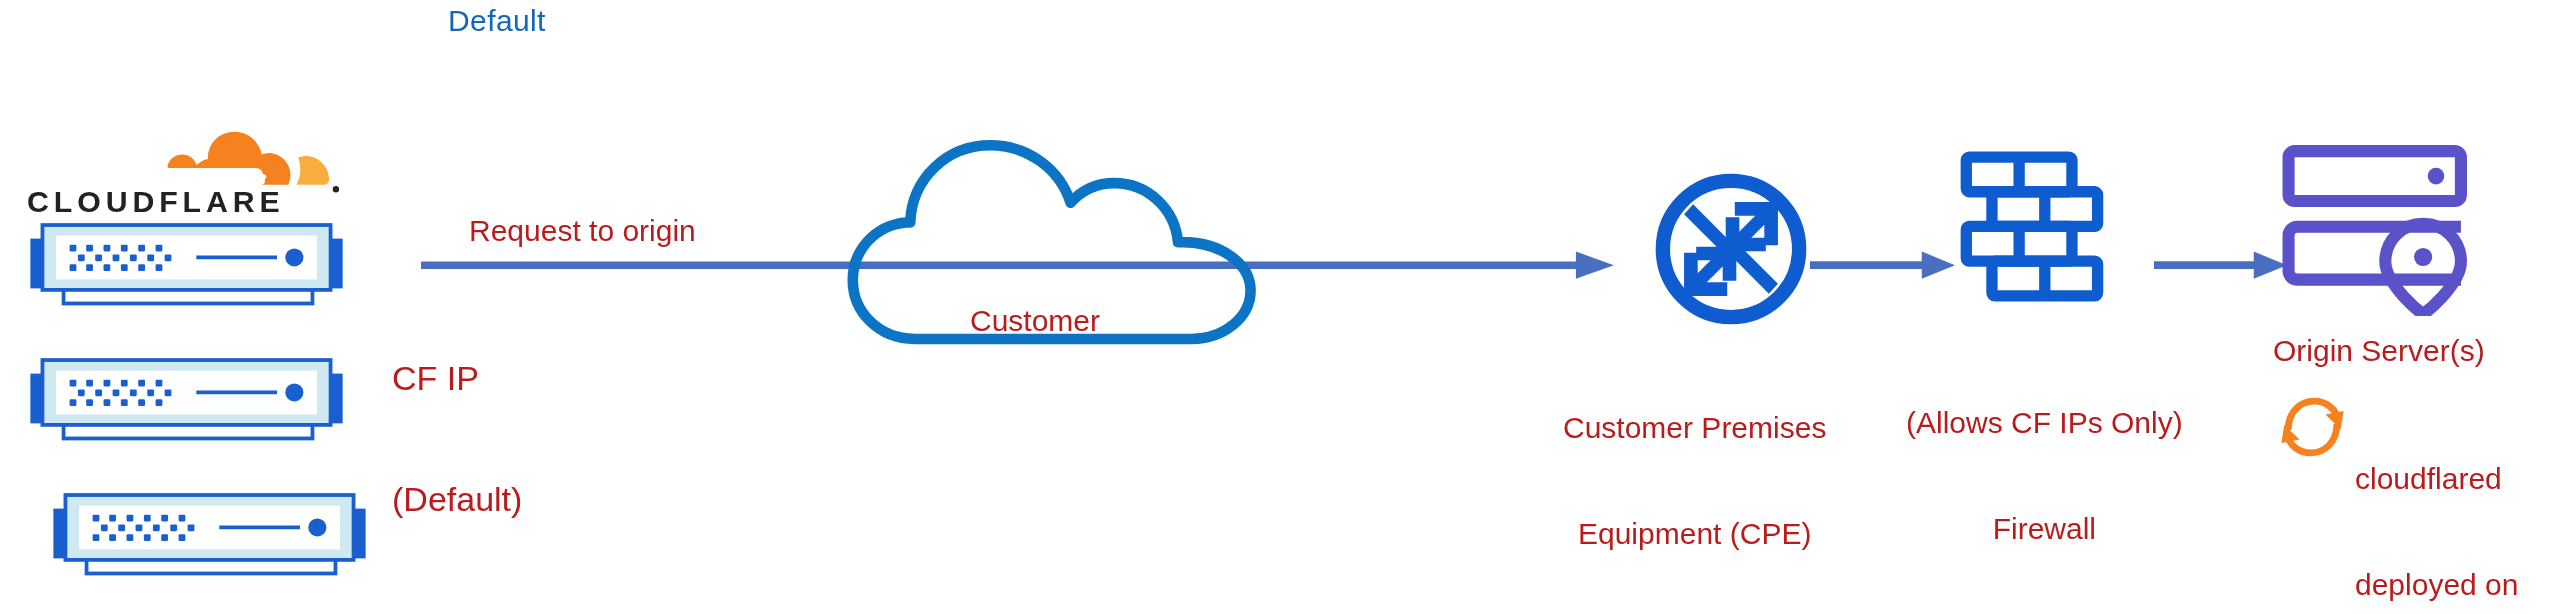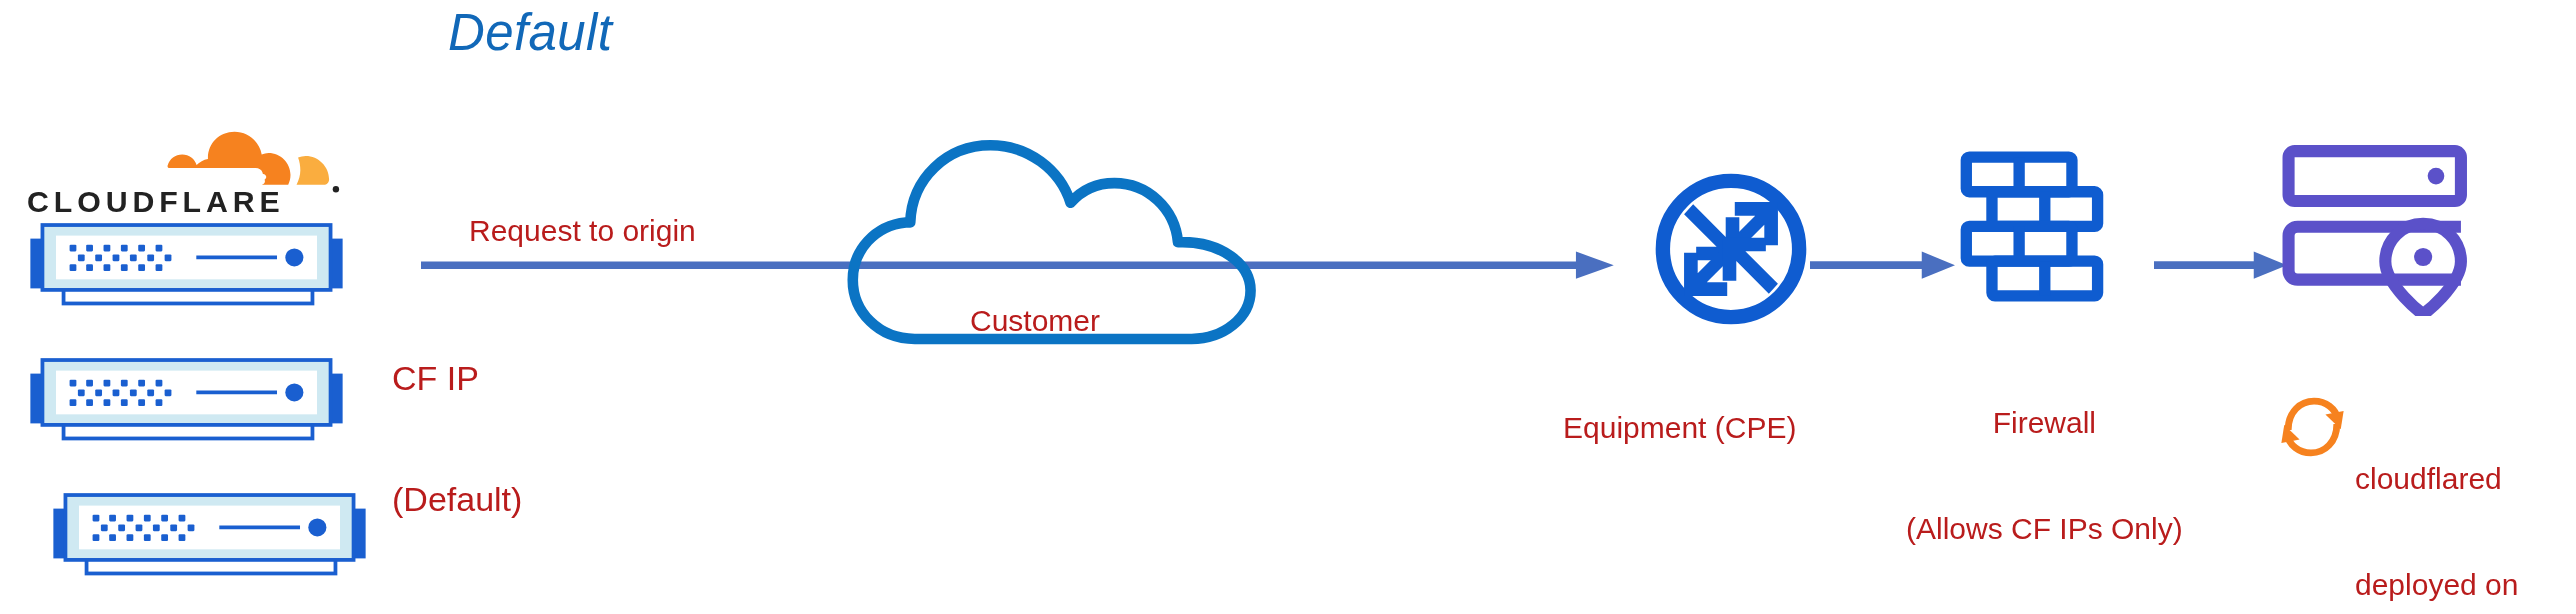--- a/index.html
+++ b/index.html
@@ -19,25 +19,24 @@
     left: 0; top: 0;
     width: 2576px;
     height: 614px;
   }
   .abs { position: absolute; }
 
   
   #diagram-title {
     left: 448px;
     top: 3px;
-    font-size: 51px;
+    font-size: 30px;
     color: #1168b8;
     letter-spacing: 0.4px;
     white-space: nowrap;
-    font-style: italic;
   }
 
   
   #cloudflare-logo {
     left: 27px;
     top: 112px;
     width: 318px;
     height: 106px;
   }
   #cloudflare-logo svg { display:block; width:100%; height:100%; }
@@ -284,20 +283,21 @@
         <path d="M169 45 L169 102 L151 102 L151 75 L108 118 L96 106 L139 63 L112 63 L112 45 Z"></path>
 
         <path d="M45 169 L45 112 L63 112 L63 139 L106 96 L118 108 L75 151 L102 151 L102 169 Z"></path>
 
         <path d="M157 166 L114 123 L114 149 L96 149 L96 92 L153 92 L153 110 L126 110 L169 153 Z"></path>
       </g>
     </svg>
   </div>
 
   <div class="abs label" id="label-cpe">
+    <div>Customer Premises</div>
     <div>Equipment (CPE)</div>
   </div>
 
   <div class="abs" id="arrow-cpe-to-firewall">
     <svg class="arrow-svg" viewBox="0 0 192 48" xmlns="http://www.w3.org/2000/svg">
       <line x1="0" y1="24" x2="150" y2="24" stroke="#4a6fc0" stroke-width="10"></line>
       <polygon points="148,6 192,24 148,42" fill="#4a6fc0"></polygon>
     </svg>
   </div>
 
@@ -310,22 +310,22 @@
         <line x1="112" y1="54" x2="112" y2="100"></line>
         <rect x="8" y="100" width="140" height="46" rx="4"></rect>
         <line x1="78" y1="100" x2="78" y2="146"></line>
         <rect x="42" y="146" width="140" height="46" rx="4"></rect>
         <line x1="112" y1="146" x2="112" y2="192"></line>
       </g>
     </svg>
   </div>
 
   <div class="abs label" id="label-firewall">
+    <div>(Allows CF IPs Only)</div>
     <div>Firewall</div>
-    <div>(Allows CF IPs Only)</div>
   </div>
 
   <div class="abs" id="arrow-firewall-to-origin">
     <svg class="arrow-svg" viewBox="0 0 176 48" xmlns="http://www.w3.org/2000/svg">
       <line x1="0" y1="24" x2="134" y2="24" stroke="#4a6fc0" stroke-width="10"></line>
       <polygon points="132,6 176,24 132,42" fill="#4a6fc0"></polygon>
     </svg>
   </div>
 
   <div class="abs" id="origin-server-icon">
@@ -334,20 +334,21 @@
         <rect x="10" y="12" width="228" height="66" rx="8"></rect>
         <path d="M238 112 L22 112 C15 112 10 117 10 124 L10 170 C10 177 15 182 22 182 L238 182"></path>
       </g>
       <circle cx="205" cy="45" r="11" fill="#5b51c9"></circle>
       <path d="M188 108 C160 108 138 130 138 158 C138 190 188 228 188 228
                C188 228 238 190 238 158 C238 130 216 108 188 108 Z" fill="none" stroke="#5b51c9" stroke-width="16" stroke-linejoin="round"></path>
       <circle cx="188" cy="152" r="12" fill="#5b51c9"></circle>
     </svg>
   </div>
 
+  <div class="abs label" id="label-origin-server">Origin Server(s)</div>
 
   <div class="abs" id="cloudflared-sync-icon">
     <svg viewBox="0 0 96 92" xmlns="http://www.w3.org/2000/svg">
       <g fill="none" stroke="#f6821f" stroke-width="9" stroke-linecap="butt">
         <path d="M16 50 C16 26 32 12 50 12 C66 12 78 22 82 36"></path>
         <path d="M80 42 C80 66 64 80 46 80 C30 80 18 70 14 56"></path>
       </g>
       <polygon points="82,22 96,42 68,42" fill="#f6821f" transform="rotate(44 82 32)"></polygon>
       <polygon points="14,70 0,50 28,50" fill="#f6821f" transform="rotate(44 14 60)"></polygon>
     </svg>

